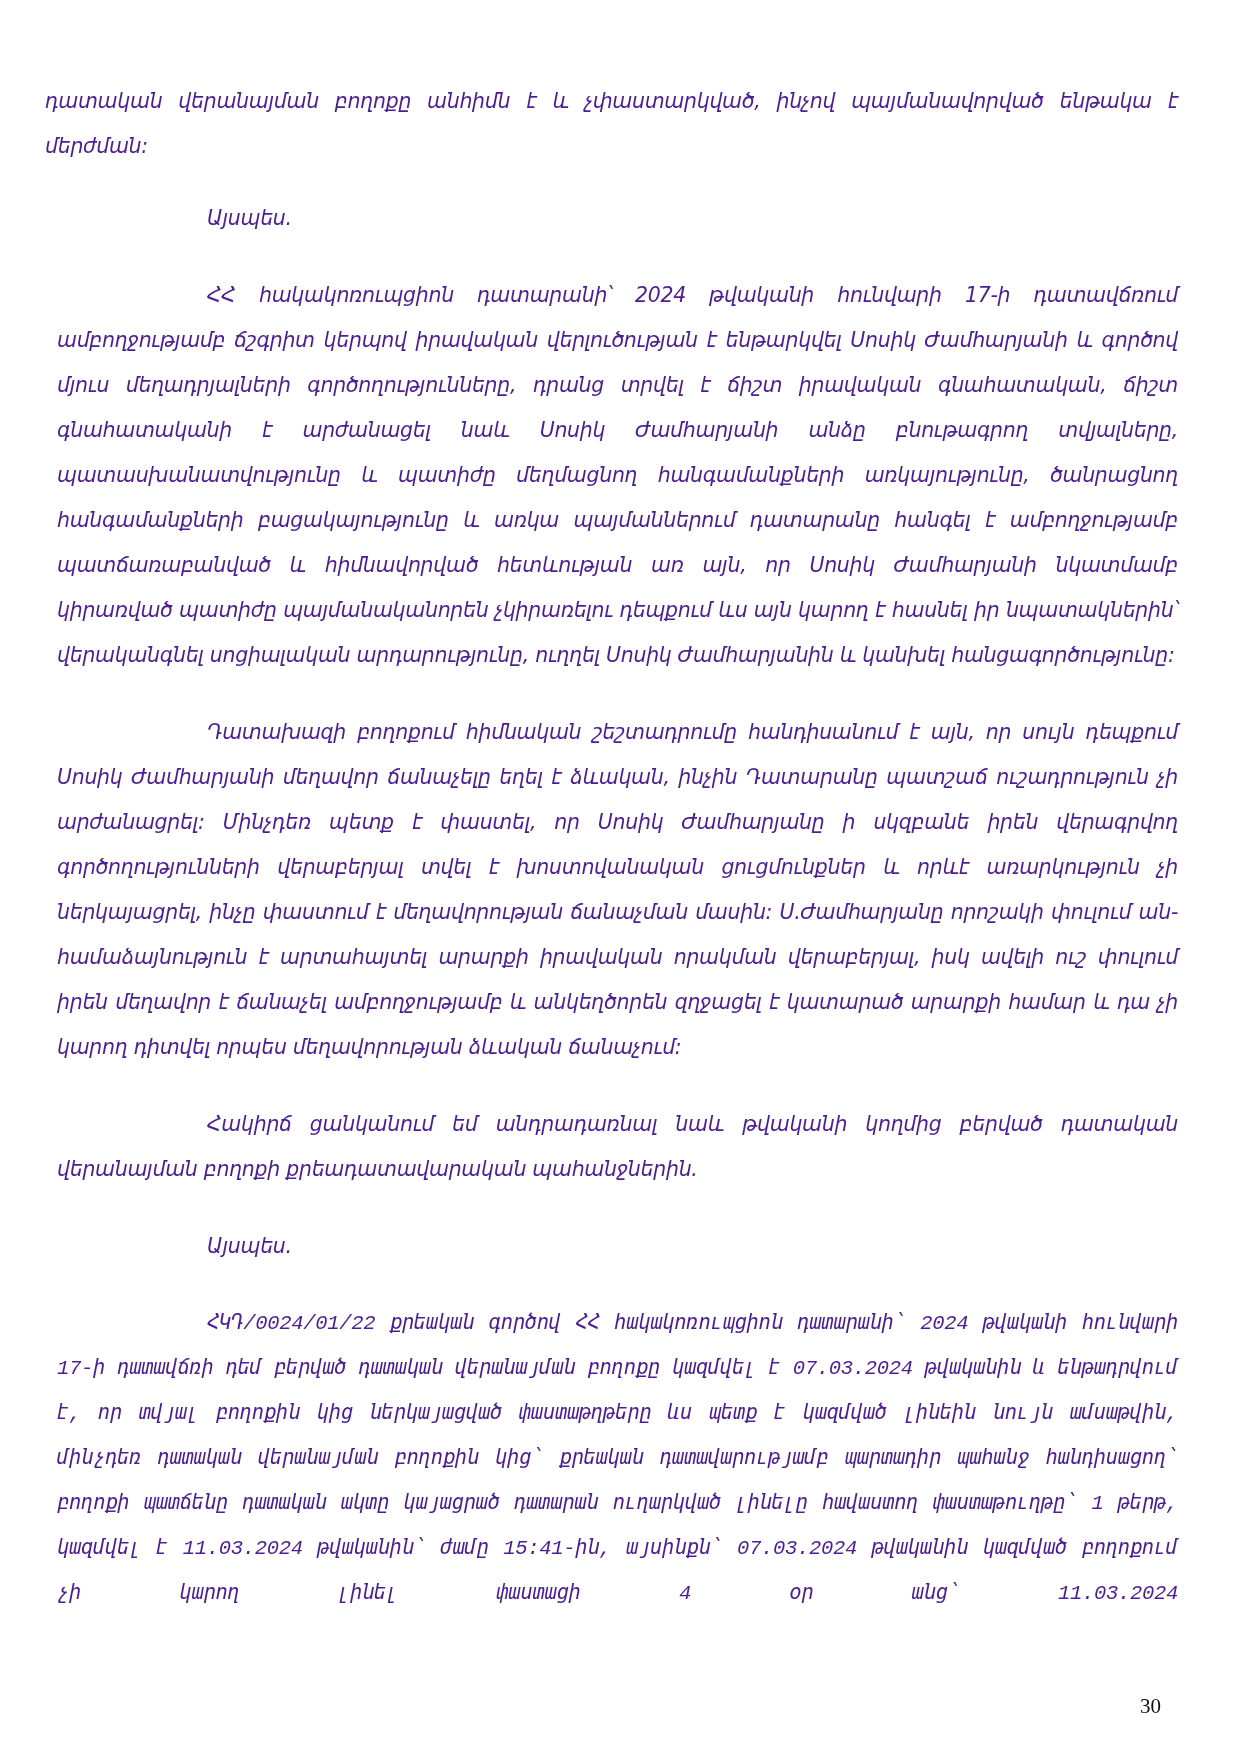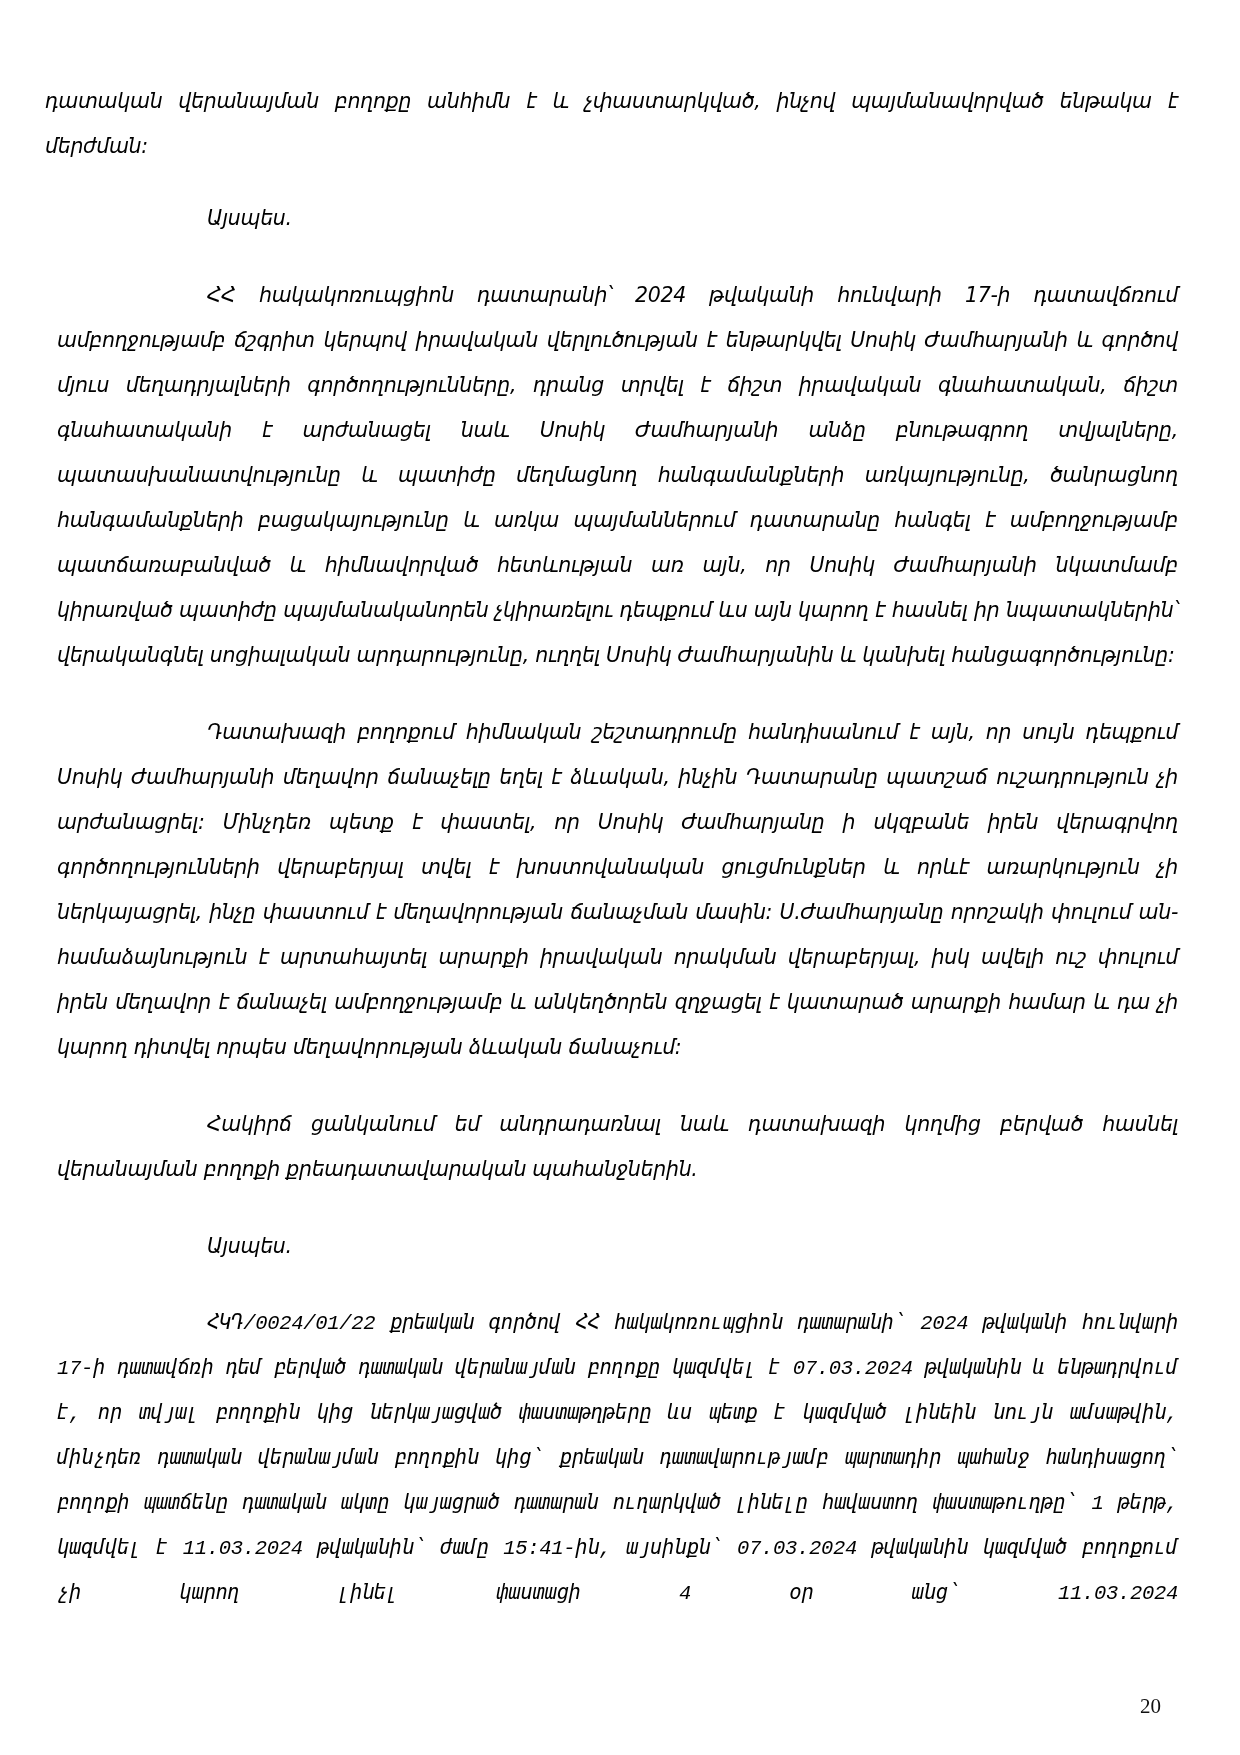--- a/index.html
+++ b/index.html
@@ -6,21 +6,21 @@
     body { width: 1240px; height: 1755px; position: relative; overflow: hidden; }
     .page {
       position: absolute; left: 0; top: 0; width: 1240px; height: 1755px; background: #ffffff;
     }
     .content {
       position: absolute; left: 45px; top: 79px; width: 1133px;
       font-family: "DejaVu Sans", sans-serif;
       font-style: italic;
       font-size: 20.5px;
       line-height: 45px;
-      color: #000000;
+      color: #4c1d95;
       letter-spacing: -0.3px;
     }
     .para {
       margin: 0;
       text-align: justify;
       text-align-last: left;
     }
     .para.indent { text-indent: 150px; margin-left: 12px; }
     .gap-s { height: 27px; }
     .gap-m { height: 32px; }
@@ -37,20 +37,20 @@
 <div class="page">
   <div class="content">
     <p class="para">դատական վերանայման բողոքը անհիմն է և չփաստարկված, ինչով պայմանավորված ենթակա է մերժման:</p>
     <div class="gap-s"></div>
     <p class="para indent">Այսպես.</p>
     <div class="gap-m"></div>
     <p class="para indent">ՀՀ հակակոռուպցիոն դատարանի՝ 2024 թվականի հունվարի 17-ի դատավճռում ամբողջությամբ ճշգրիտ կերպով իրավական վերլուծության է ենթարկվել Սոսիկ Ժամհարյանի և գործով մյուս մեղադրյալների գործողությունները, դրանց տրվել է ճիշտ իրավական գնահատական, ճիշտ գնահատականի է արժանացել նաև Սոսիկ Ժամհարյանի անձը բնութագրող տվյալները, պատասխանատվությունը և պատիժը մեղմացնող հանգամանքների առկայությունը, ծանրացնող հանգամանքների բացակայությունը և առկա պայմաններում դատարանը հանգել է ամբողջությամբ պատճառաբանված և հիմնավորված հետևության առ այն, որ Սոսիկ Ժամհարյանի նկատմամբ կիրառված պատիժը պայմանականորեն չկիրառելու դեպքում ևս այն կարող է հասնել իր նպատակներին՝ վերականգնել սոցիալական արդարությունը, ուղղել Սոսիկ Ժամհարյանին և կանխել հանցագործությունը:</p>
     <div class="gap-m"></div>
     <p class="para indent">Դատախազի բողոքում հիմնական շեշտադրումը հանդիսանում է այն, որ սույն դեպքում Սոսիկ Ժամհարյանի մեղավոր ճանաչելը եղել է ձևական, ինչին Դատարանը պատշաճ ուշադրություն չի արժանացրել: Մինչդեռ պետք է փաստել, որ Սոսիկ Ժամհարյանը ի սկզբանե իրեն վերագրվող գործողությունների վերաբերյալ տվել է խոստովանական ցուցմունքներ և որևէ առարկություն չի ներկայացրել, ինչը փաստում է մեղավորության ճանաչման մասին: Ս.Ժամհարյանը որոշակի փուլում ան-համաձայնություն է արտահայտել արարքի իրավական որակման վերաբերյալ, իսկ ավելի ուշ փուլում իրեն մեղավոր է ճանաչել ամբողջությամբ և անկեղծորեն զղջացել է կատարած արարքի համար և դա չի կարող դիտվել որպես մեղավորության ձևական ճանաչում:</p>
     <div class="gap-m"></div>
-    <p class="para indent">Հակիրճ ցանկանում եմ անդրադառնալ նաև դատախազի կողմից բերված հասնել վերանայման բողոքի քրեադատավարական պահանջներին.</p>
+    <p class="para indent">Հակիրճ ցանկանում եմ անդրադառնալ նաև թվականի կողմից բերված դատական վերանայման բողոքի քրեադատավարական պահանջներին.</p>
     <div class="gap-m"></div>
     <p class="para indent">Այսպես.</p>
     <div class="gap-m"></div>
     <p class="para indent cont-last">ՀԿԴ/0024/01/22 քրեական գործով ՀՀ հակակոռուպցիոն դատարանի՝ 2024 թվականի հունվարի 17-ի դատավճռի դեմ բերված դատական վերանայման բողոքը կազմվել է 07.03.2024 թվականին և ենթադրվում է, որ տվյալ բողոքին կից ներկայացված փաստաթղթերը ևս պետք է կազմված լինեին նույն ամսաթվին, մինչդեռ դատական վերանայման բողոքին կից՝ քրեական դատավարությամբ պարտադիր պահանջ հանդիսացող՝ բողոքի պատճենը դատական ակտը կայացրած դատարան ուղարկված լինելը հավաստող փաստաթուղթը՝ 1 թերթ, կազմվել է 11.03.2024 թվականին՝ ժամը 15:41-ին, այսինքն՝ 07.03.2024 թվականին կազմված բողոքում չի կարող լինել փաստացի 4 օր անց՝ 11.03.2024</p>
   </div>
-  <div class="page-number">20</div>
+  <div class="page-number">30</div>
 </div>
 
 </body></html>

